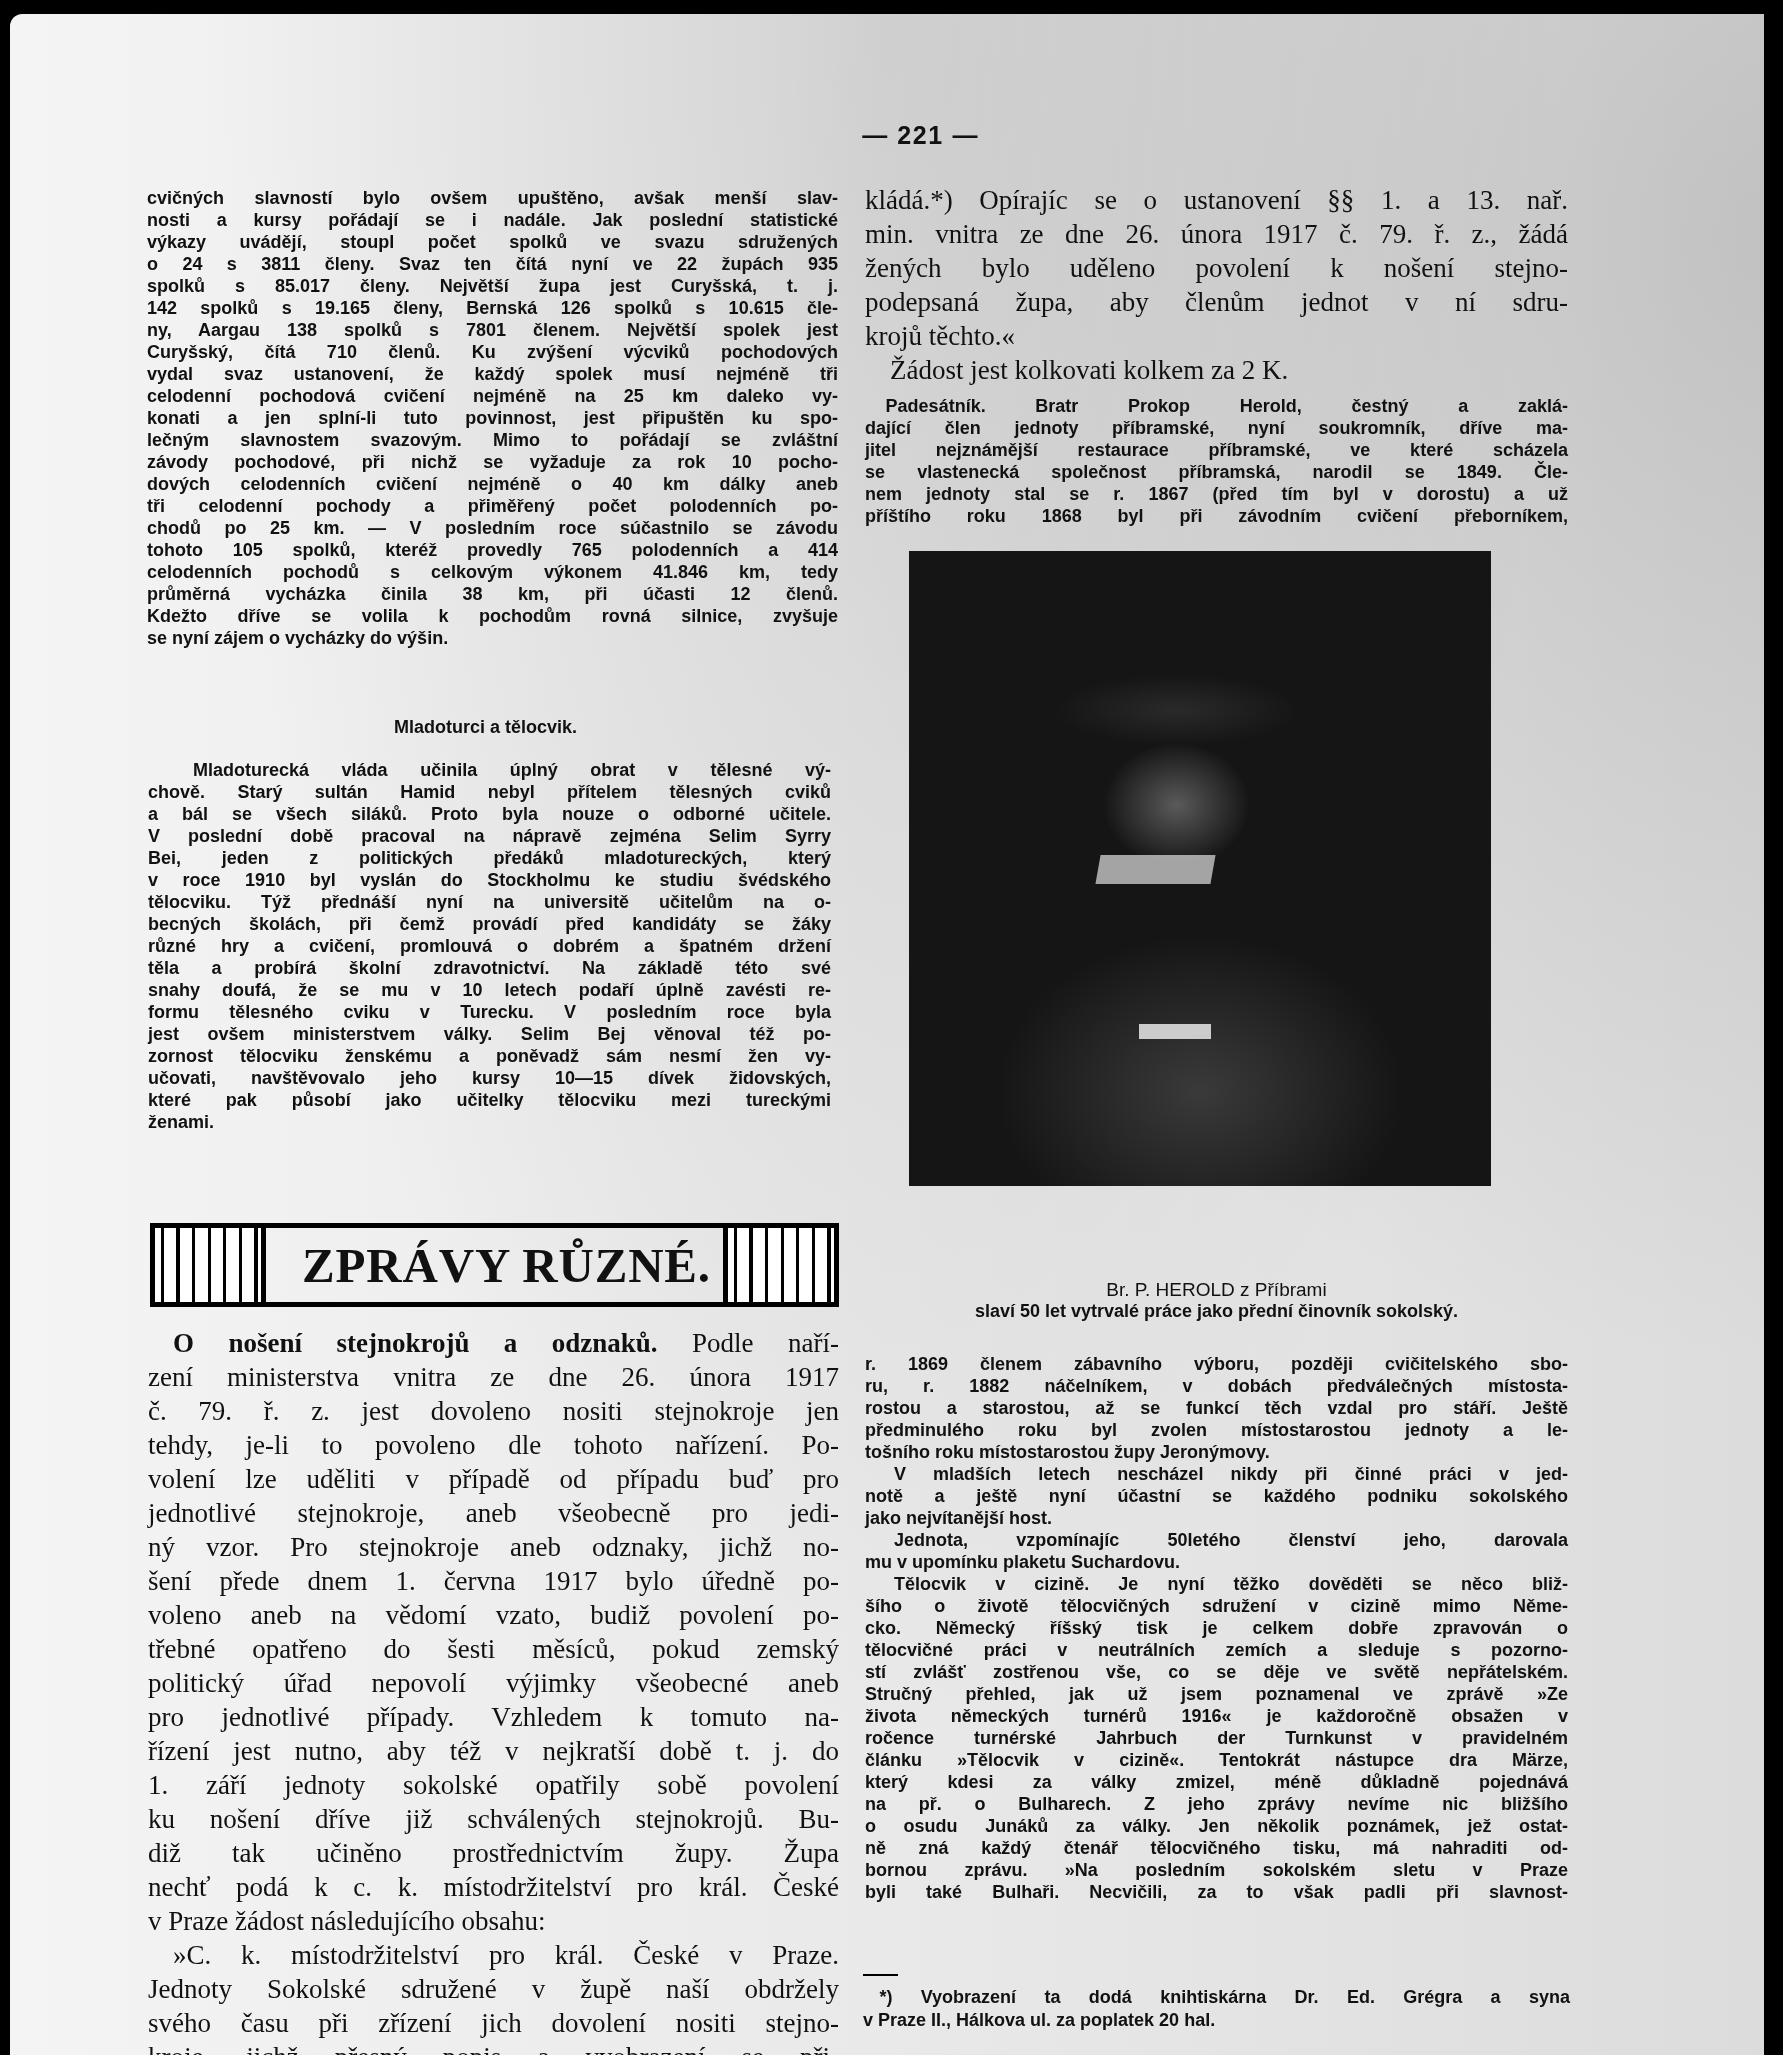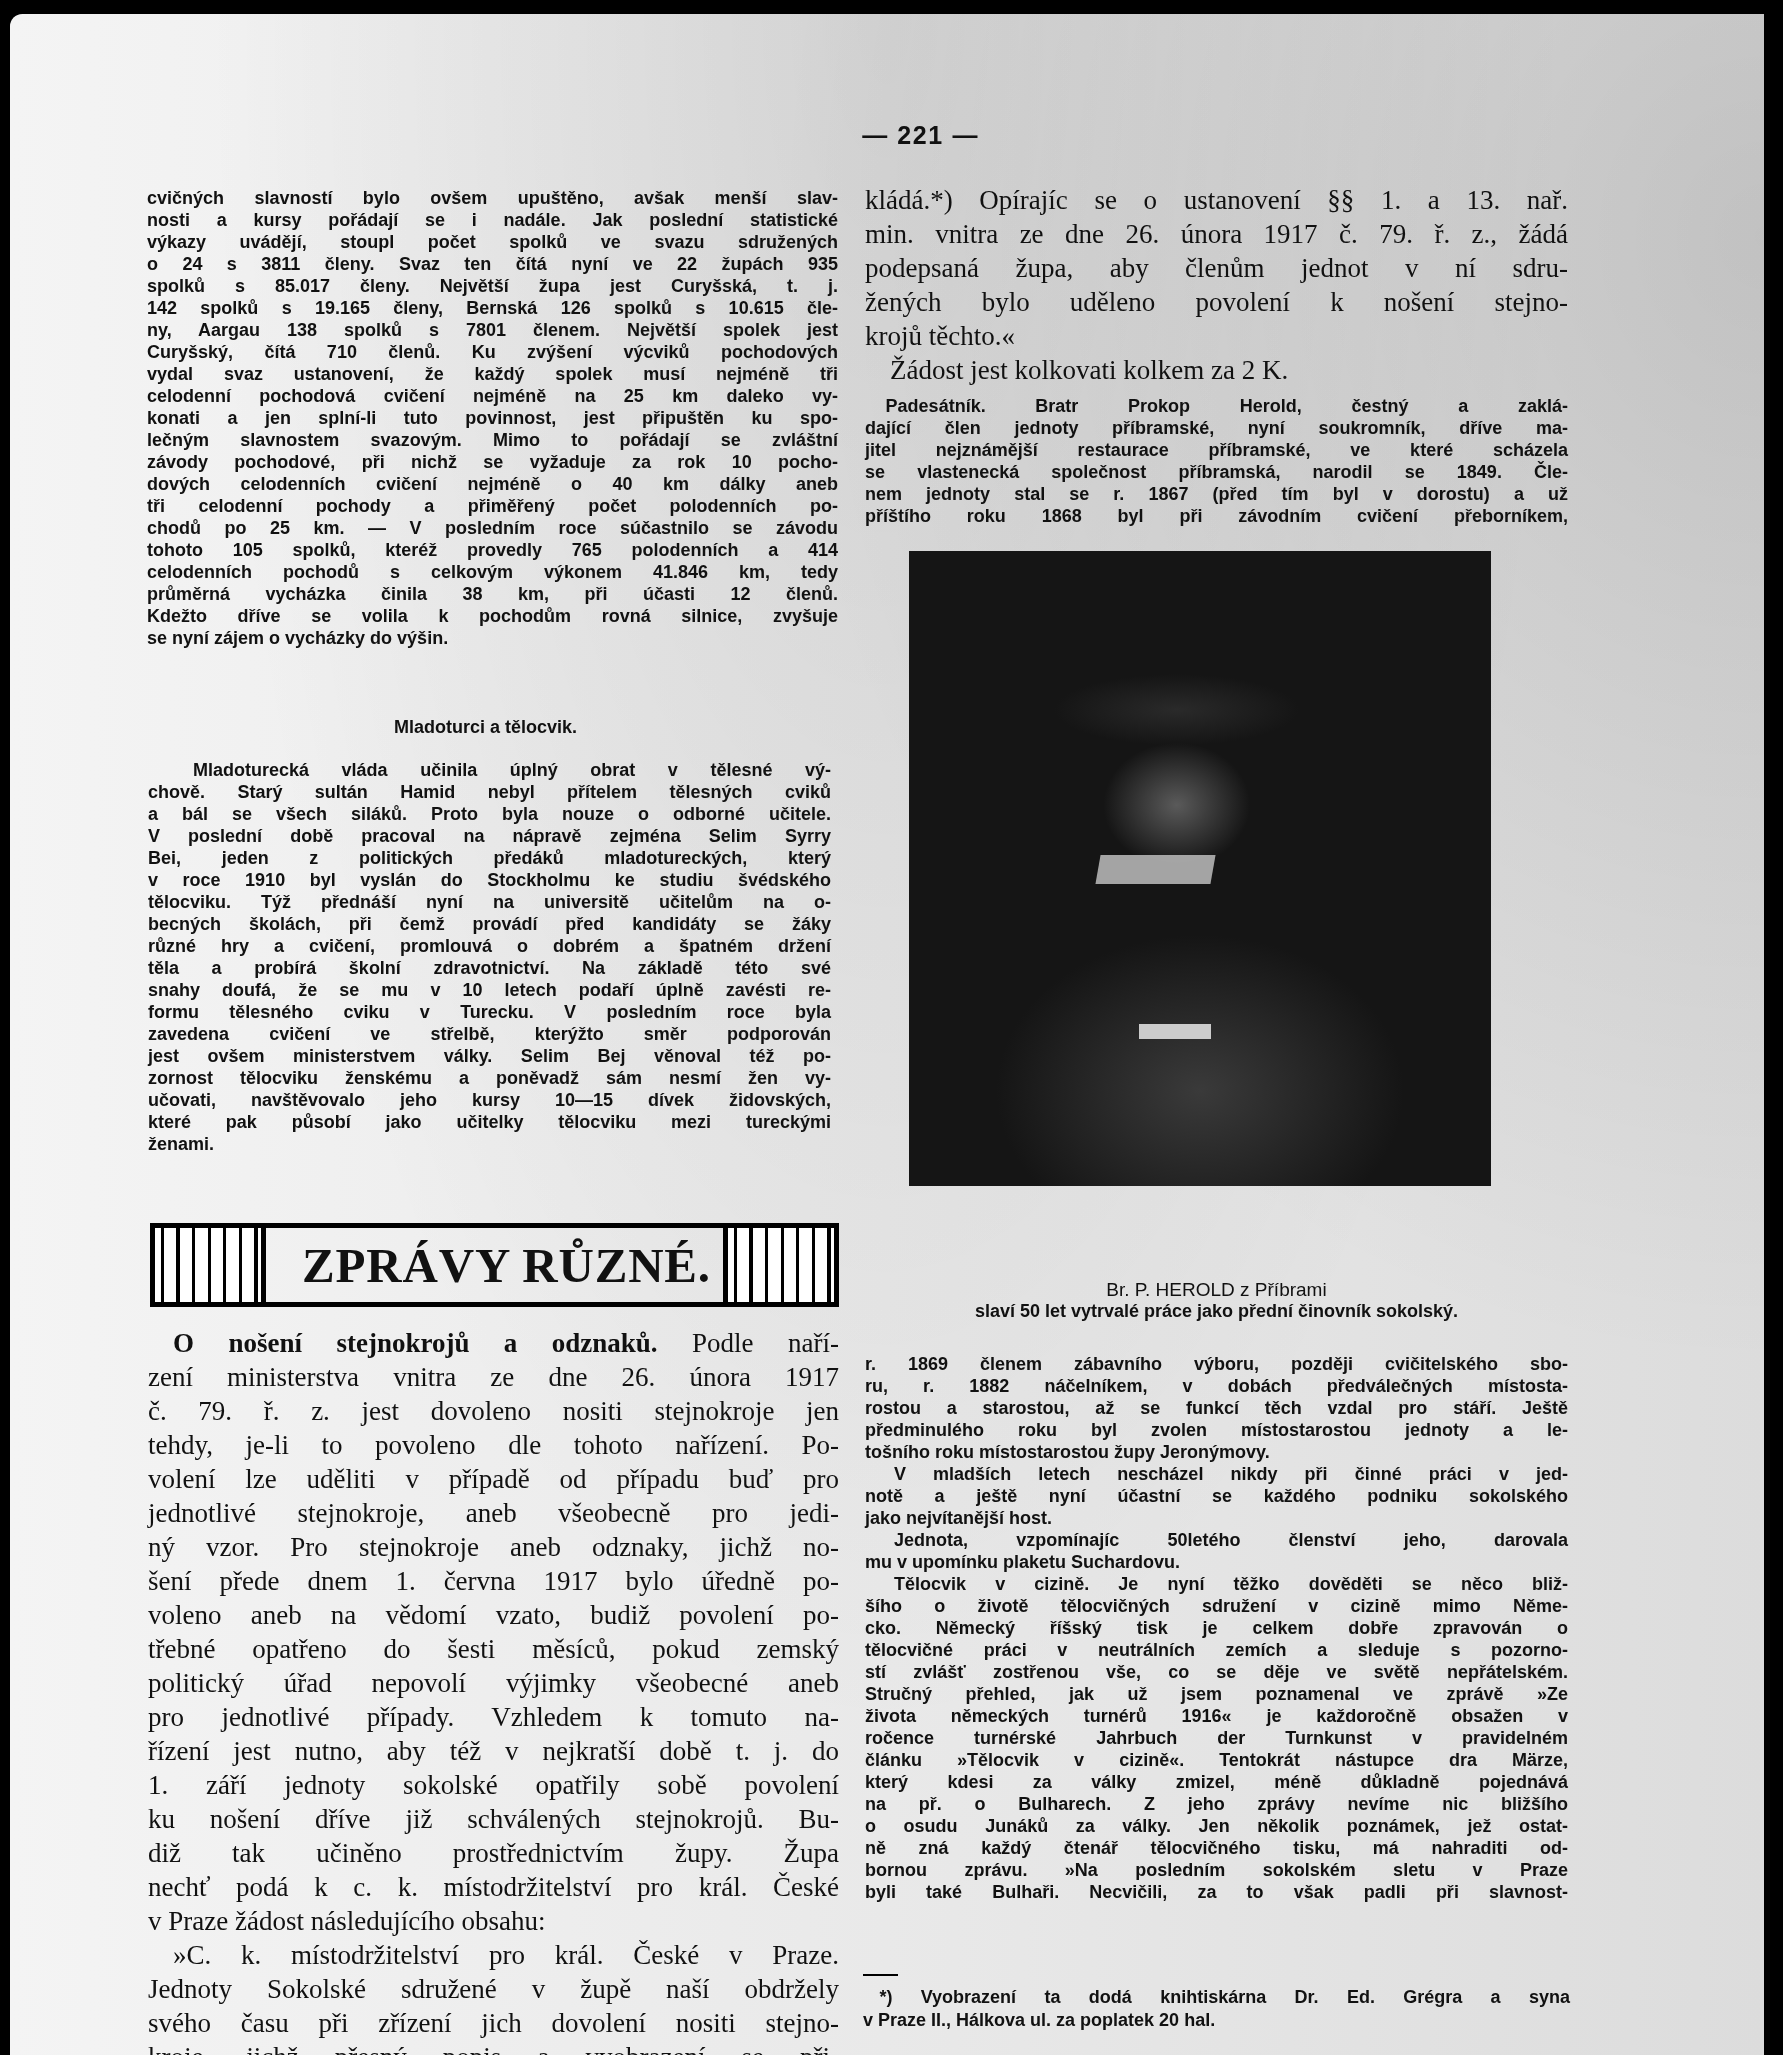--- a/index.html
+++ b/index.html
@@ -116,21 +116,20 @@
     <span class="line">a bál se všech siláků. Proto byla nouze o odborné učitele.</span>
     <span class="line">V poslední době pracoval na nápravě zejména Selim Syrry</span>
     <span class="line">Bei, jeden z politických předáků mladotureckých, který</span>
     <span class="line">v roce 1910 byl vyslán do Stockholmu ke studiu švédského</span>
     <span class="line">tělocviku. Týž přednáší nyní na universitě učitelům na o-</span>
     <span class="line">becných školách, při čemž provádí před kandidáty se žáky</span>
     <span class="line">různé hry a cvičení, promlouvá o dobrém a špatném držení</span>
     <span class="line">těla a probírá školní zdravotnictví. Na základě této své</span>
     <span class="line">snahy doufá, že se mu v 10 letech podaří úplně zavésti re-</span>
     <span class="line">formu tělesného cviku v Turecku. V posledním roce byla</span>
-    <span class="line">zavedena cvičení ve střelbě, kterýžto směr podporován</span>
     <span class="line">jest ovšem ministerstvem války. Selim Bej věnoval též po-</span>
     <span class="line">zornost tělocviku ženskému a poněvadž sám nesmí žen vy-</span>
     <span class="line">učovati, navštěvovalo jeho kursy 10—15 dívek židovských,</span>
     <span class="line">které pak působí jako učitelky tělocviku mezi tureckými</span>
     <span class="line last">ženami.</span>
   </div>
 
 <div class="abs banner">
   <div class="orn"></div>
   <div class="title">ZPRÁVY RŮZNÉ.</div>
@@ -158,22 +157,22 @@
     <span class="line last">v Praze žádost následujícího obsahu:</span>
     <span class="line" style="text-indent: 25px;">»C. k. místodržitelství pro král. České v Praze.</span>
     <span class="line">Jednoty Sokolské sdružené v župě naší obdržely</span>
     <span class="line">svého času při zřízení jich dovolení nositi stejno-</span>
     <span class="line">kroje, jichž přesný popis a vyobrazení se při-</span>
   </div>
 
 <div class="abs col-big" style="left:865px; top:183px; width:703px;" id="petition2">
     <span class="line">kládá.*) Opírajíc se o ustanovení §§ 1. a 13. nař.</span>
     <span class="line">min. vnitra ze dne 26. února 1917 č. 79. ř. z., žádá</span>
+    <span class="line">žených bylo uděleno povolení k nošení stejno-</span>
     <span class="line">podepsaná župa, aby členům jednot v ní sdru-</span>
-    <span class="line">žených bylo uděleno povolení k nošení stejno-</span>
     <span class="line last">krojů těchto.«</span>
     <span class="line last" style="text-indent: 25px;">Žádost jest kolkovati kolkem za 2 K.</span>
   </div>
 
 <div class="abs col-small" style="left:865px; top:395px; width:703px;" id="fifty">
     <span class="line" style="text-indent: 20.6px;"><b>Padesátník. </b><span>Bratr Prokop Herold, čestný a zaklá-</span></span>
     <span class="line">dající člen jednoty příbramské, nyní soukromník, dříve ma-</span>
     <span class="line">jitel nejznámější restaurace příbramské, ve které scházela</span>
     <span class="line">se vlastenecká společnost příbramská, narodil se 1849. Čle-</span>
     <span class="line">nem jednoty stal se r. 1867 (před tím byl v dorostu) a už</span>

